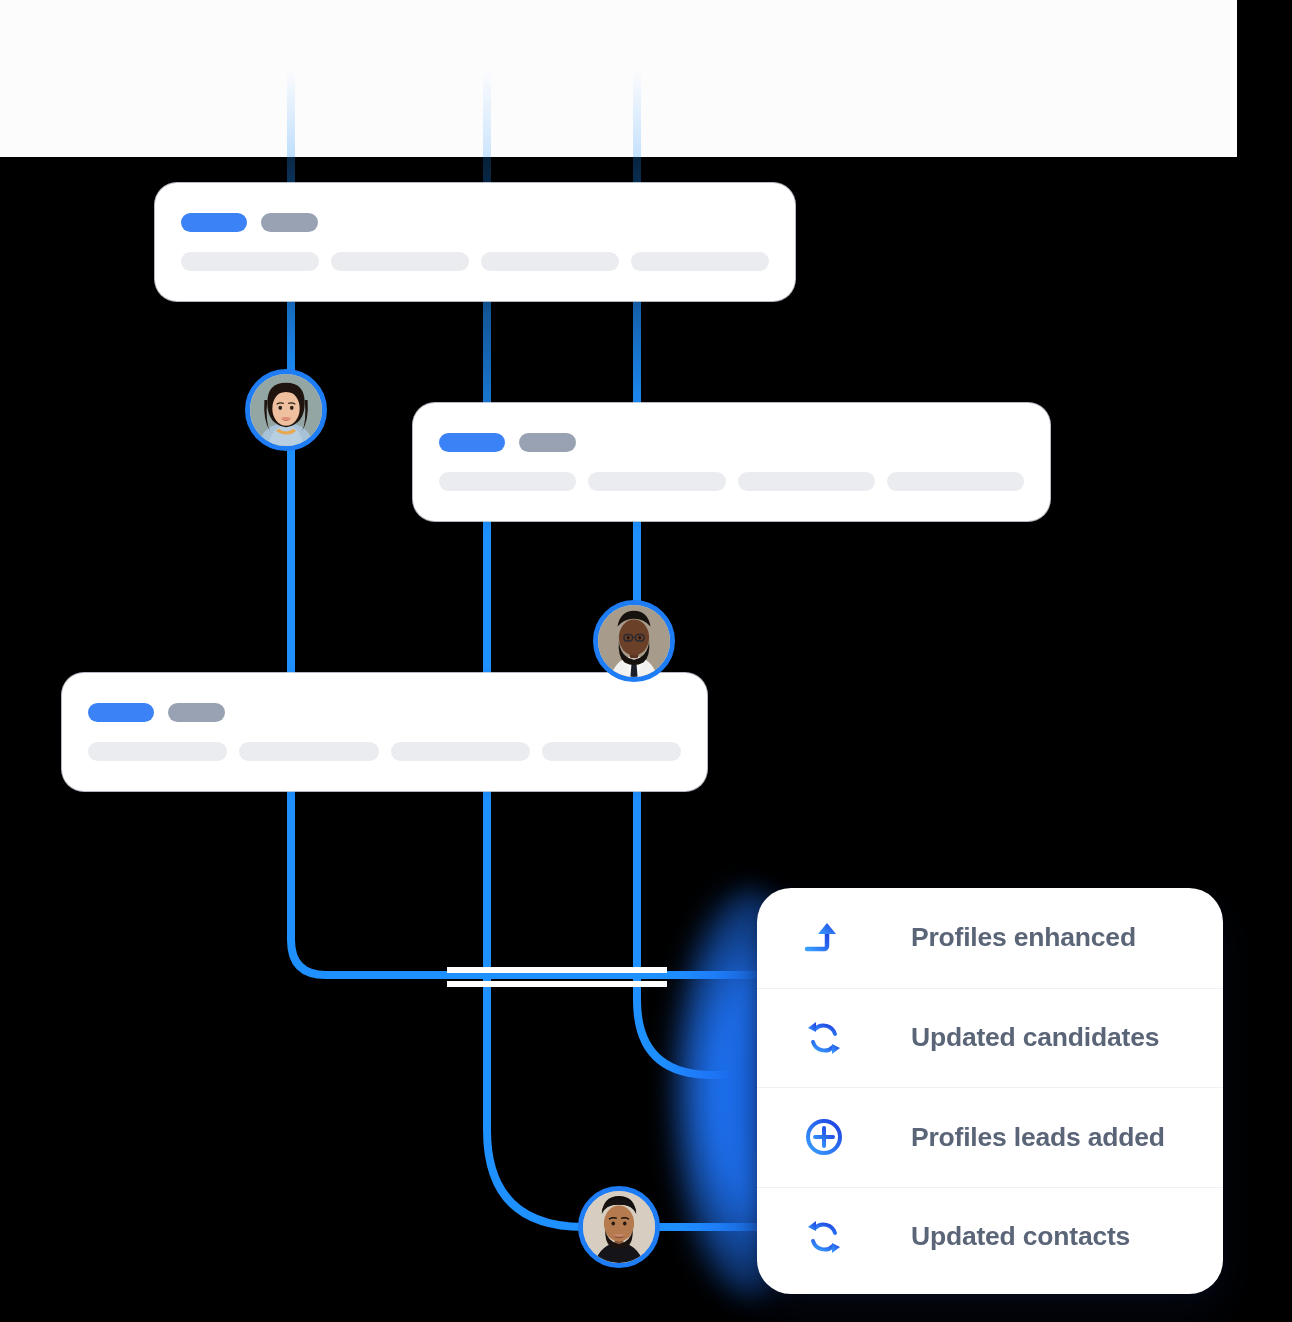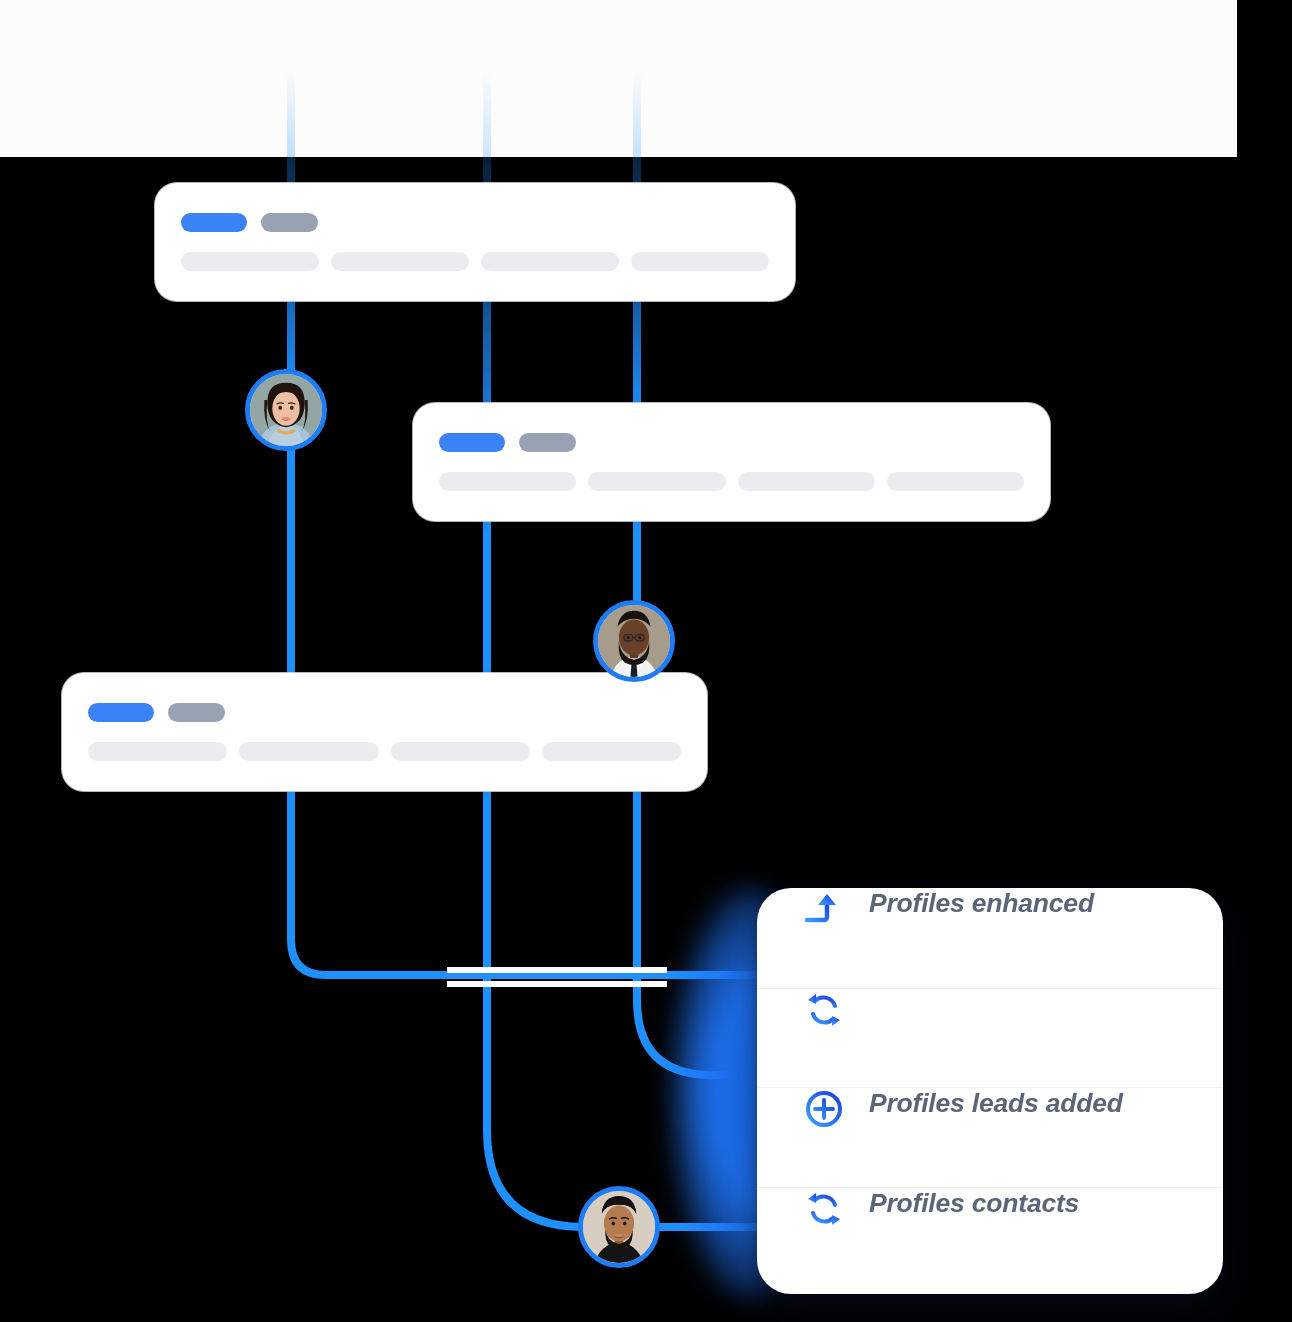--- a/index.html
+++ b/index.html
@@ -62,21 +62,21 @@
   }
 
   
   .events-card{
     position:absolute; left:757px; top:888px; width:466px; height:406px;
     background:#ffffff; border-radius:34px;
     box-shadow:0 18px 46px rgba(10,15,35,.55), 0 4px 14px rgba(10,15,35,.35);
     overflow:hidden;
   }
   .event-row{
-    display:flex; height:99.5px; padding-left:46px; gap:24px;font-style:italic;
+    display:flex; align-items:center; height:99.5px; padding-left:46px; gap:66px;
   }
   .event-row + .event-row{ border-top:1px solid #eef0f4; }
   .ev-icon{ width:42px; height:42px; flex:0 0 42px; display:flex; align-items:center; justify-content:center; }
   .ev-icon svg{ display:block; }
   .ev-label{
     font-size:26.5px; font-weight:700; color:#5b6578;
     letter-spacing:-.2px; white-space:nowrap;
   }
 </style>
 </head>
@@ -230,20 +230,21 @@
               <stop offset="0%" stop-color="#3aa0ff"></stop>
                 <stop offset="100%" stop-color="#1d3fe0"></stop>
             </linearGradient>
           </defs>
           <path d="M9,24 a12,12 0 0 0 20,5" fill="none" stroke="url(#g2)" stroke-width="4" stroke-linecap="round"></path>
           <path d="M31,16 a12,12 0 0 0 -20,-5" fill="none" stroke="url(#g2)" stroke-width="4" stroke-linecap="round"></path>
           <path d="M12,4 L12,14 L4,10 Z" fill="url(#g2)"></path>
           <path d="M28,36 L28,26 L36,30 Z" fill="url(#g2)"></path>
         </svg>
       </span>
+      <span class="ev-label">Updated candidates</span>
     </div>
 
     <div class="event-row">
       <span class="ev-icon">
         <svg width="40" height="40" viewBox="0 0 40 40">
           <defs>
             <linearGradient id="g3" x1="0" y1="1" x2="1" y2="0">
               <stop offset="0%" stop-color="#3aa0ff"></stop>
                 <stop offset="100%" stop-color="#1d3fe0"></stop>
             </linearGradient>
@@ -263,17 +264,17 @@
               <stop offset="0%" stop-color="#3aa0ff"></stop>
                 <stop offset="100%" stop-color="#1d3fe0"></stop>
             </linearGradient>
           </defs>
           <path d="M9,24 a12,12 0 0 0 20,5" fill="none" stroke="url(#g4)" stroke-width="4" stroke-linecap="round"></path>
           <path d="M31,16 a12,12 0 0 0 -20,-5" fill="none" stroke="url(#g4)" stroke-width="4" stroke-linecap="round"></path>
           <path d="M12,4 L12,14 L4,10 Z" fill="url(#g4)"></path>
           <path d="M28,36 L28,26 L36,30 Z" fill="url(#g4)"></path>
         </svg>
       </span>
-      <span class="ev-label">Profiles contacts</span>
+      <span class="ev-label">Updated contacts</span>
     </div>
 
   </div>
 </div>
 
 </body></html>

